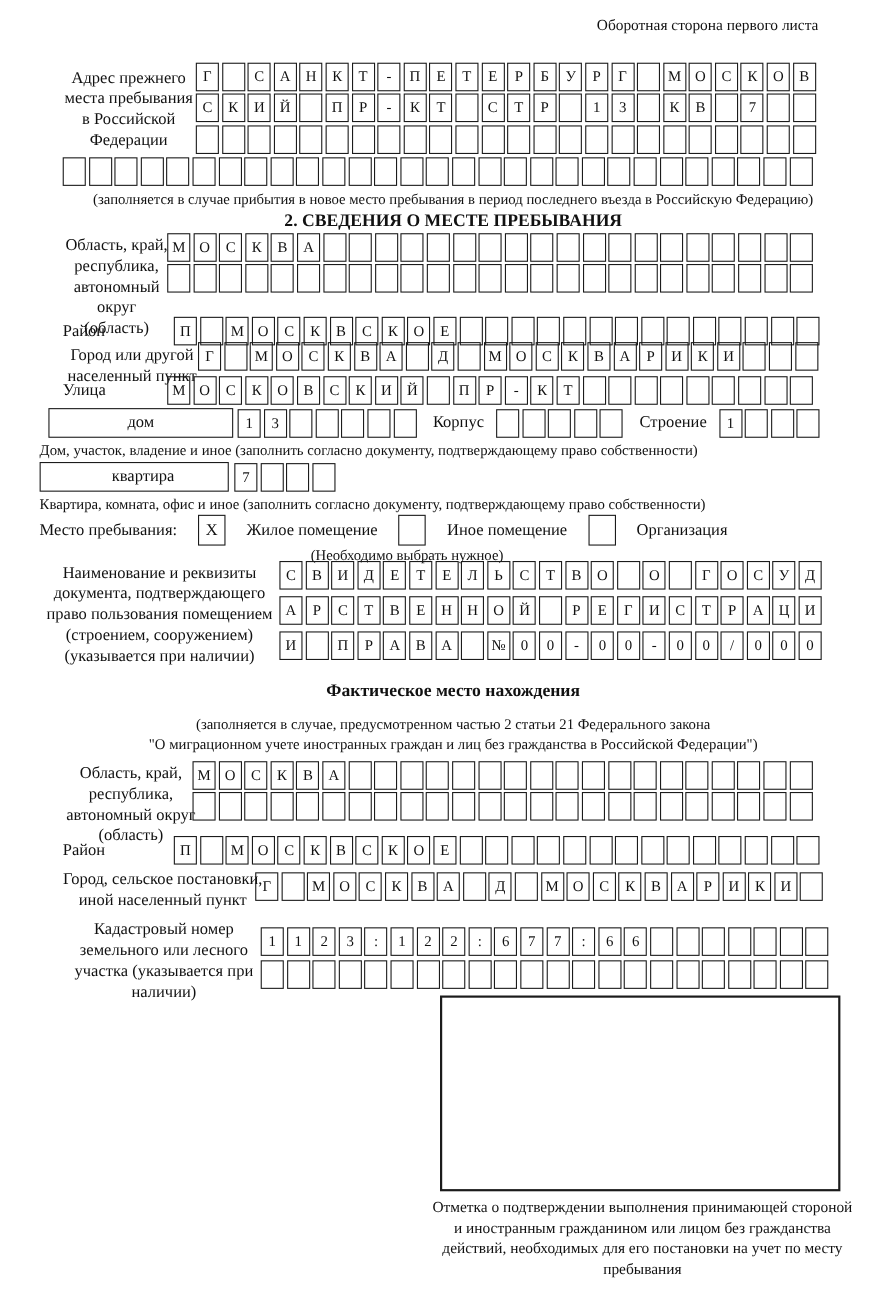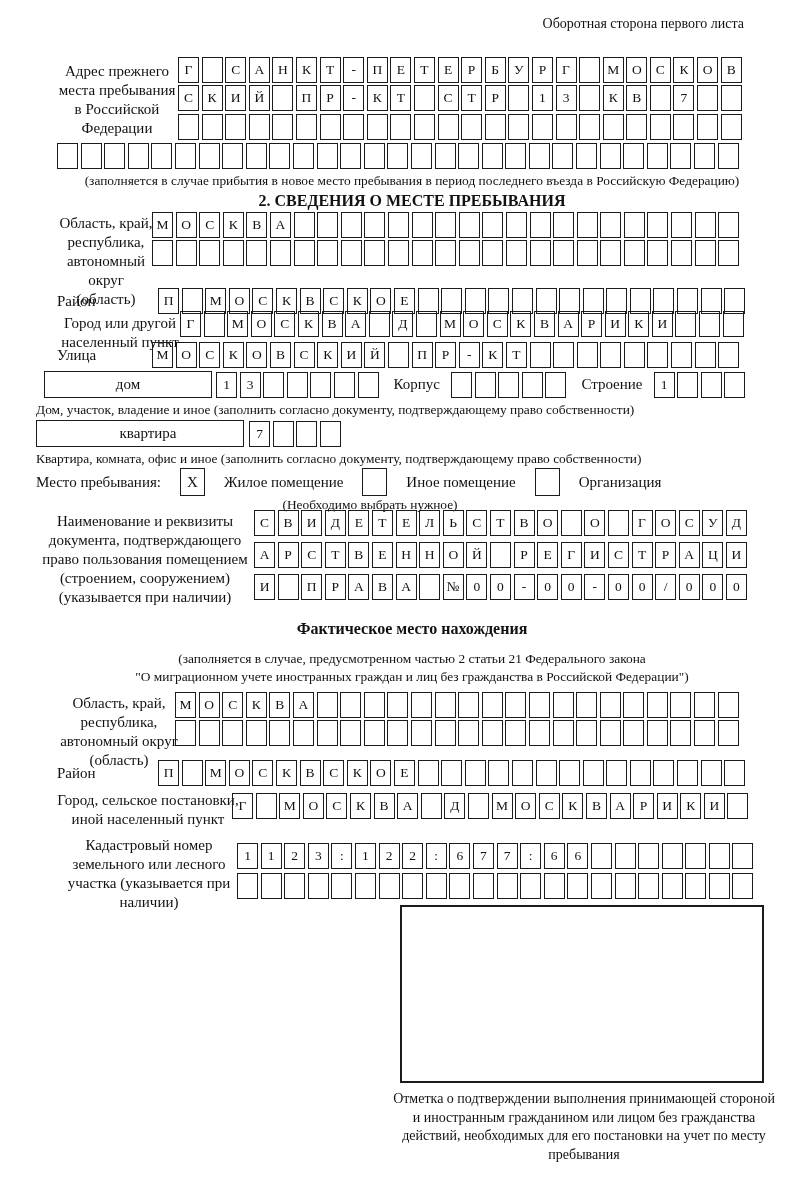--- a/index.html
+++ b/index.html
@@ -30,21 +30,21 @@
   #s2-region-label{left:57px;top:214px;width:98px;}
   #s2-region-rows{left:152px;top:212px;}
   #s2-district-label{left:57px;top:292px;}
   #s2-district-cells{left:158px;top:288px;}
   #s2-city-label{left:57px;top:314px;width:126px;}
   #s2-city-cells{left:180px;top:311px;}
   #s2-street-label{left:57px;top:346px;}
   #s2-street-cells{left:152px;top:342px;}
   #house-row{left:20px;top:371px;display:flex;align-items:center;margin-left:24px;}
   #house-box{width:168px;}
-  #apt-box{width:208px;padding-left:16px;}
+  #apt-box{width:172px;padding-left:16px;}
   #house-row .cells{margin-left:4px;}
   .inline-lbl{font-size:15px;margin-left:15px;margin-right:7px;white-space:nowrap;}
   #house-note{left:36px;top:401px;}
   #apt-row{left:36px;top:420px;display:flex;align-items:center;}
   #apt-row .cells{margin-left:5px;}
   #apt-note{left:36px;top:450px;}
   #stay-row{left:36px;top:468px;display:flex;align-items:center;gap:19px;white-space:nowrap;}
   #stay-row .opt-label{font-size:15px;}
   #stay-note{left:120px;top:496px;width:500px;text-align:center;}
   #doc-label{left:36px;top:512px;width:218px;}

